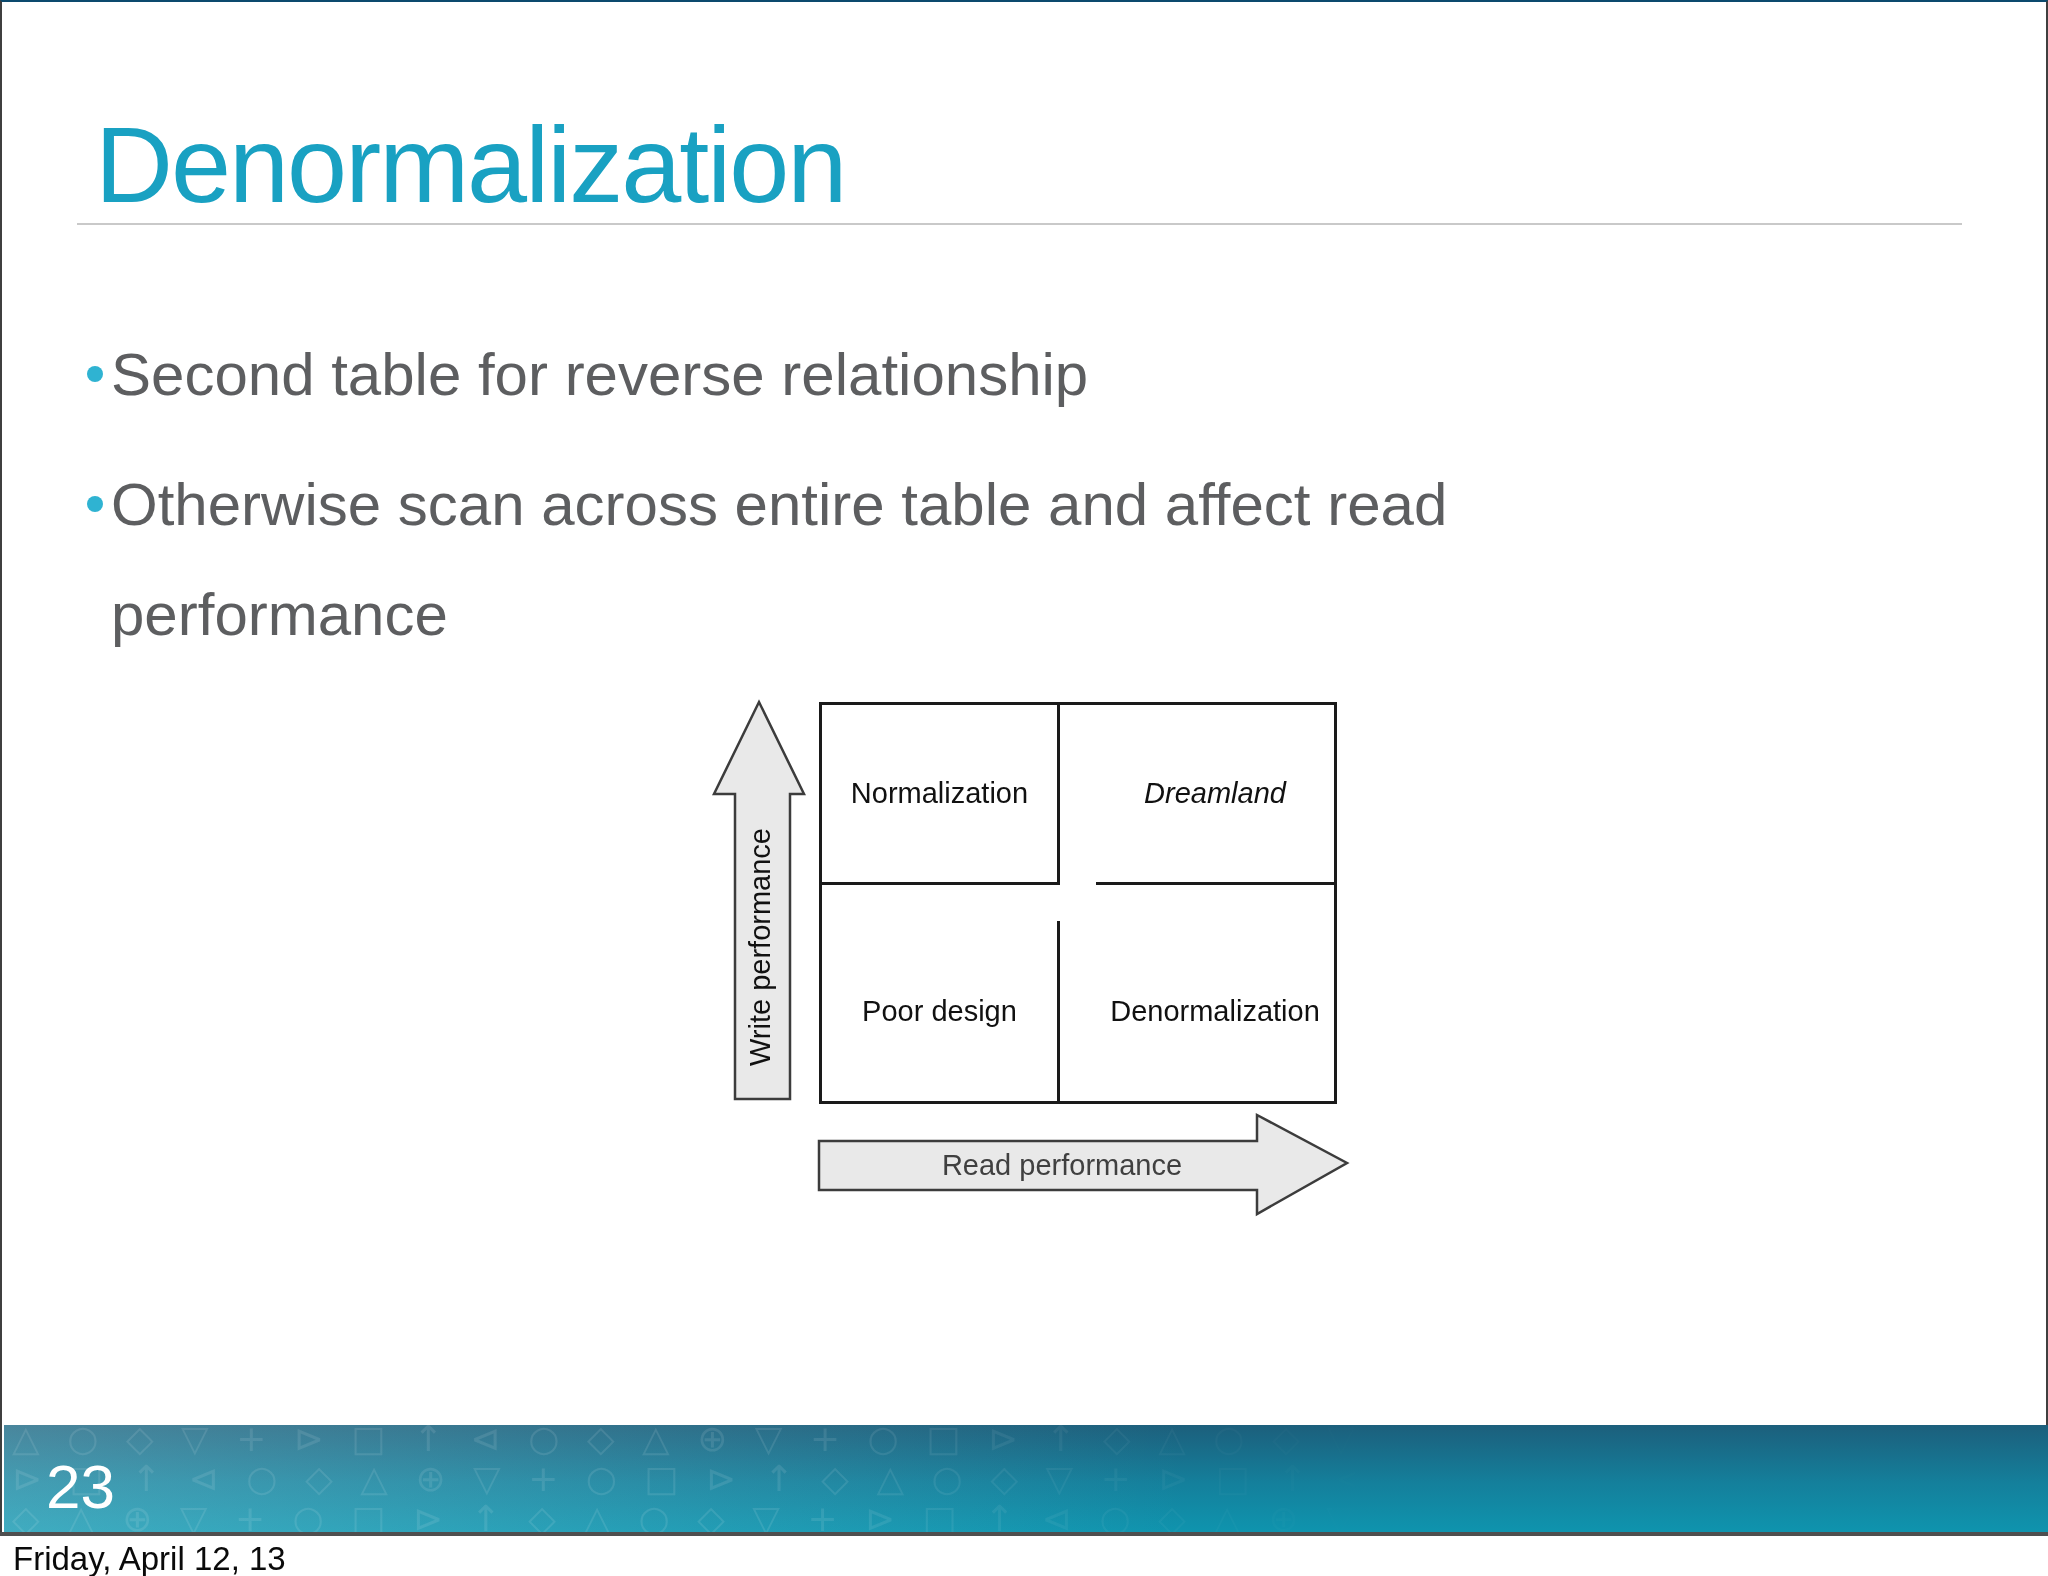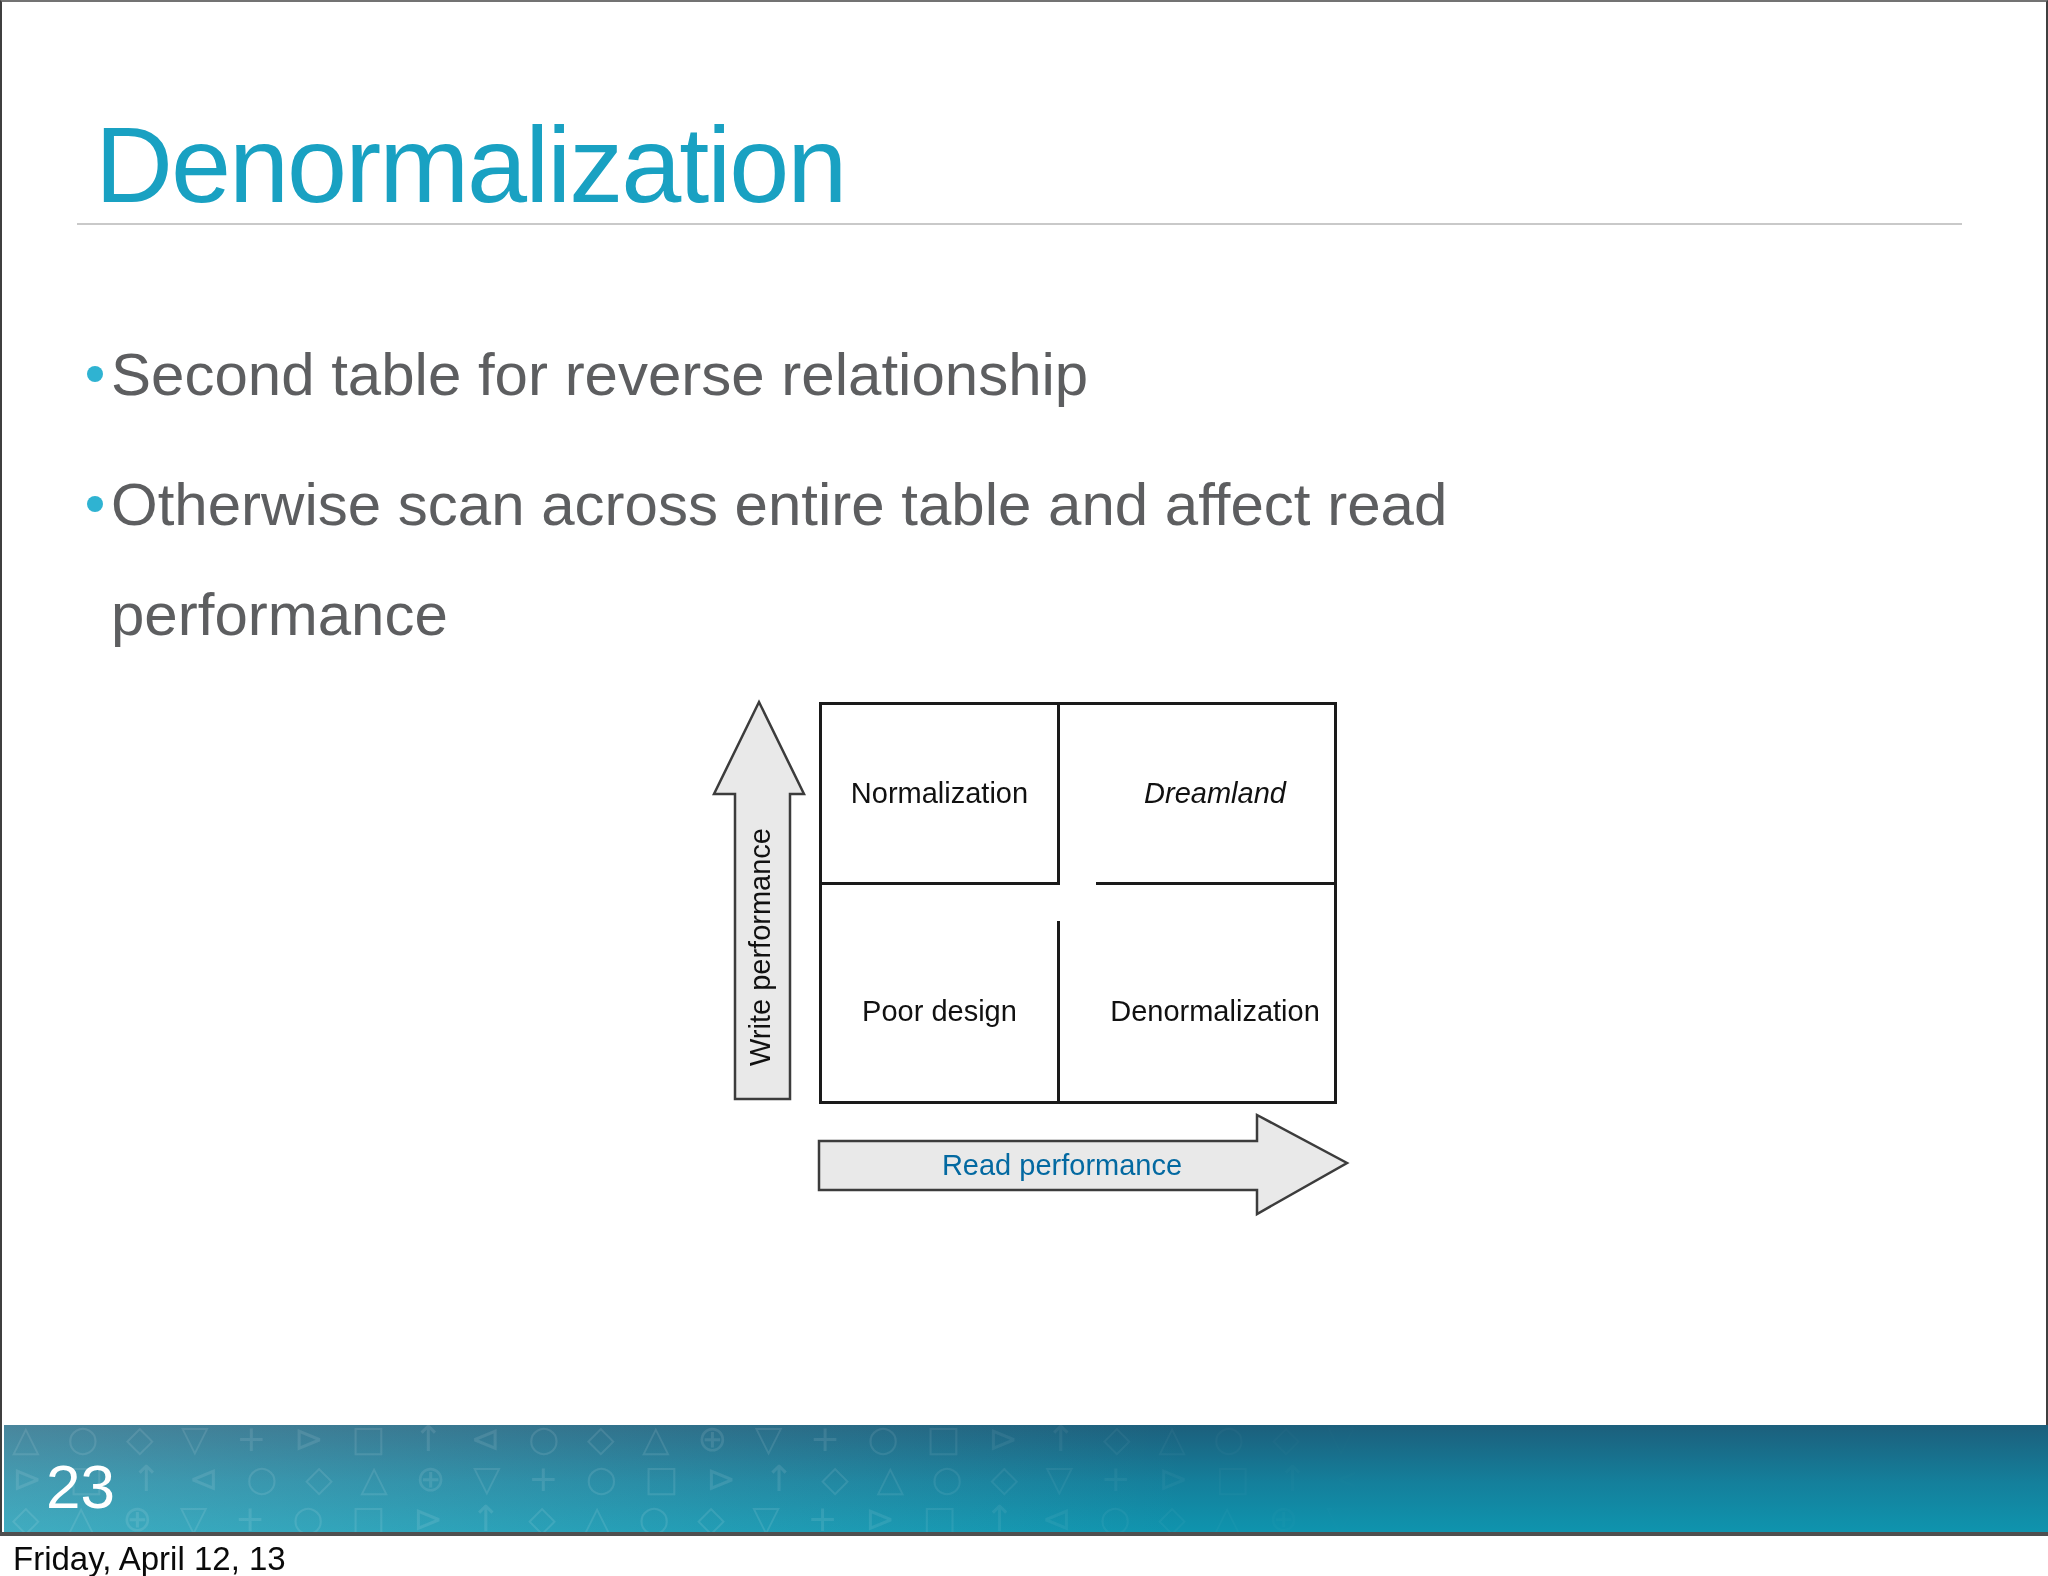--- a/index.html
+++ b/index.html
@@ -3,21 +3,21 @@
 <meta charset="utf-8">
 <style>
   html,body{margin:0;padding:0;}
   body{
     width:2048px;height:1576px;position:relative;background:#ffffff;
     font-family:"Liberation Sans",sans-serif;overflow:hidden;
   }
   
   .slide{
     position:absolute;left:0;top:0;width:2044px;height:1534px;
-    border-top:2px solid #737373;border-left:2px solid #3f3f3f;border-right:2px solid #3f3f3f;
+    border-top:2px solid #0c4a6e;border-left:2px solid #3f3f3f;border-right:2px solid #3f3f3f;
     background:#ffffff;
   }
   .slide-title{
     position:absolute;left:93px;top:28px;
     font-size:108px;letter-spacing:-2px;color:#19a1c2;font-weight:normal;
   }
   .title-divider{
     position:absolute;left:75px;top:221px;width:1885px;height:2px;background:#c9c9c9;
   }
   
@@ -44,21 +44,21 @@
   .quad-cell.tl{border-right:3px solid #1a1a1a;border-bottom:3px solid #1a1a1a;}
   .quad-cell.tr{border-bottom:3px solid #1a1a1a;font-style:italic;}
   .quad-cell.bl{border-right:3px solid #1a1a1a;}
   .y-axis-label{
     position:absolute;left:558px;top:923px;width:400px;height:44px;
     text-align:center;font-size:29px;color:#111111;line-height:44px;
     transform:rotate(-90deg);
   }
   .x-axis-label{
     position:absolute;left:860px;top:1141px;width:400px;height:52px;
-    text-align:center;font-size:29px;color:#0369a1;line-height:44px;
+    text-align:center;font-size:29px;color:#404040;line-height:44px;
   }
   
   .footer-band{
     position:absolute;left:2px;top:1423px;width:2044px;height:107px;overflow:hidden;
     background:
       linear-gradient(to right, rgba(190,235,240,0.28), rgba(190,235,240,0) 58%),
       linear-gradient(to bottom, #1c5f7c 0%, #14809c 55%, #0f94ae 100%);
   }
   .footer-pattern{
     position:absolute;left:8px;top:-6px;width:1420px;height:130px;

